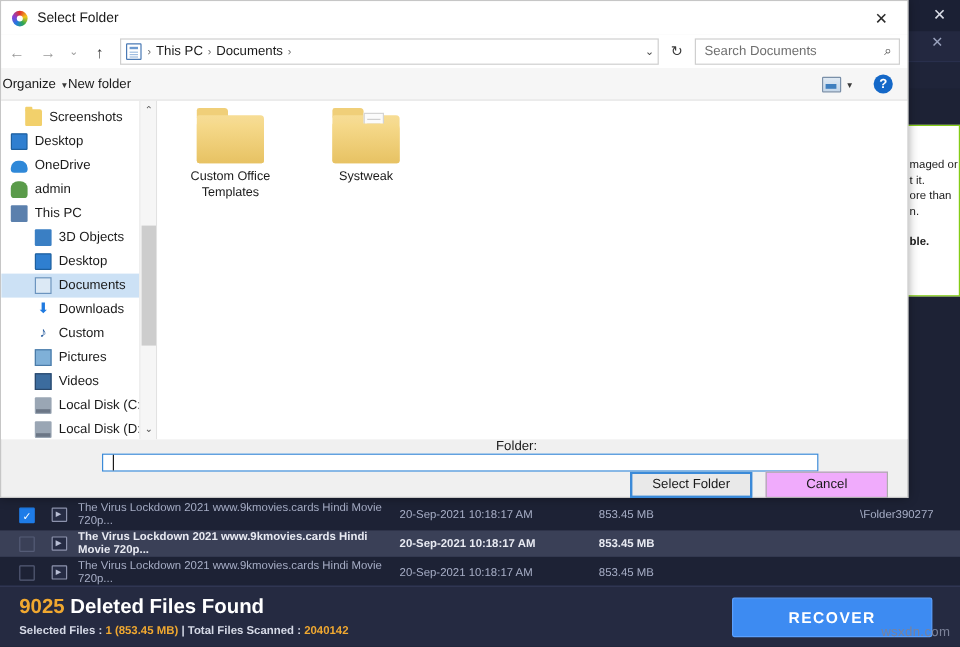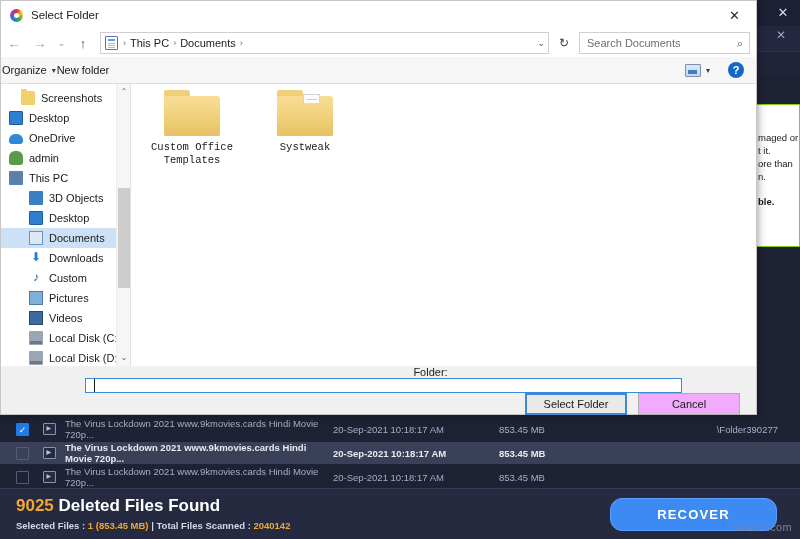--- a/index.html
+++ b/index.html
@@ -81,21 +81,21 @@
     position: absolute; left: 0; bottom: 0; width: 800px; height: 51px;
     background: #252a41; border-top: 1px solid #333a57;
   }
   .st-head { position: absolute; left: 16px; top: 7px; font-size: 17px; color: #ffffff; }
   .st-head .num { color: #f0a830; font-weight: bold; }
   .st-head .lbl { font-weight: bold; }
   .st-sub { position: absolute; left: 16px; top: 31px; font-size: 9.5px; color: #d5d9e6; font-weight: bold; }
   .st-sub .amber { color: #f0a830; }
   .recover-btn {
     position: absolute; right: 23px; top: 9px; width: 167px; height: 33px;
-    background: #3d8bf2; border: 1px solid #5aa0ff; border-radius: 12px;
+    background: #3d8bf2; border: 1px solid #5aa0ff; border-radius: 2px;
     color: #ffffff; font-size: 13px; font-weight: bold; letter-spacing: 1.2px;
     display: flex; align-items: center; justify-content: center;
   }
   .watermark {
     position: absolute; right: 8px; bottom: 6px;
     font-size: 11px; color: #7c8299; letter-spacing: .3px;
   }
 
   
   .dialog {
@@ -251,21 +251,21 @@
   .ic-disk { background: #9aa6b4; border-radius: 1px; }
   .ic-disk::after {
     content:""; position:absolute; left:1px; bottom:1px; right:1px; height:3px;
     background:#6b7686;
   }
 
   
   .content {
     flex: 1; position: relative; background: #ffffff; overflow: hidden;
   }
-  .grid { position: absolute; left: 18px; top: 6px; display: flex; gap: 27px; font-family: Liberation Mono, monospace; }
+  .grid { position: absolute; left: 18px; top: 6px; display: flex; gap: 27px; }
   .fcell { width: 86px; text-align: center; }
   .folder-img {
     width: 56px; height: 46px; margin: 0 auto; position: relative;
   }
   .fback {
     position: absolute; left: 0; bottom: 0; width: 56px; height: 40px;
     background: linear-gradient(#f7dd95,#ecc96d);
     border-radius: 2px 3px 2px 2px;
   }
   .ftab {

